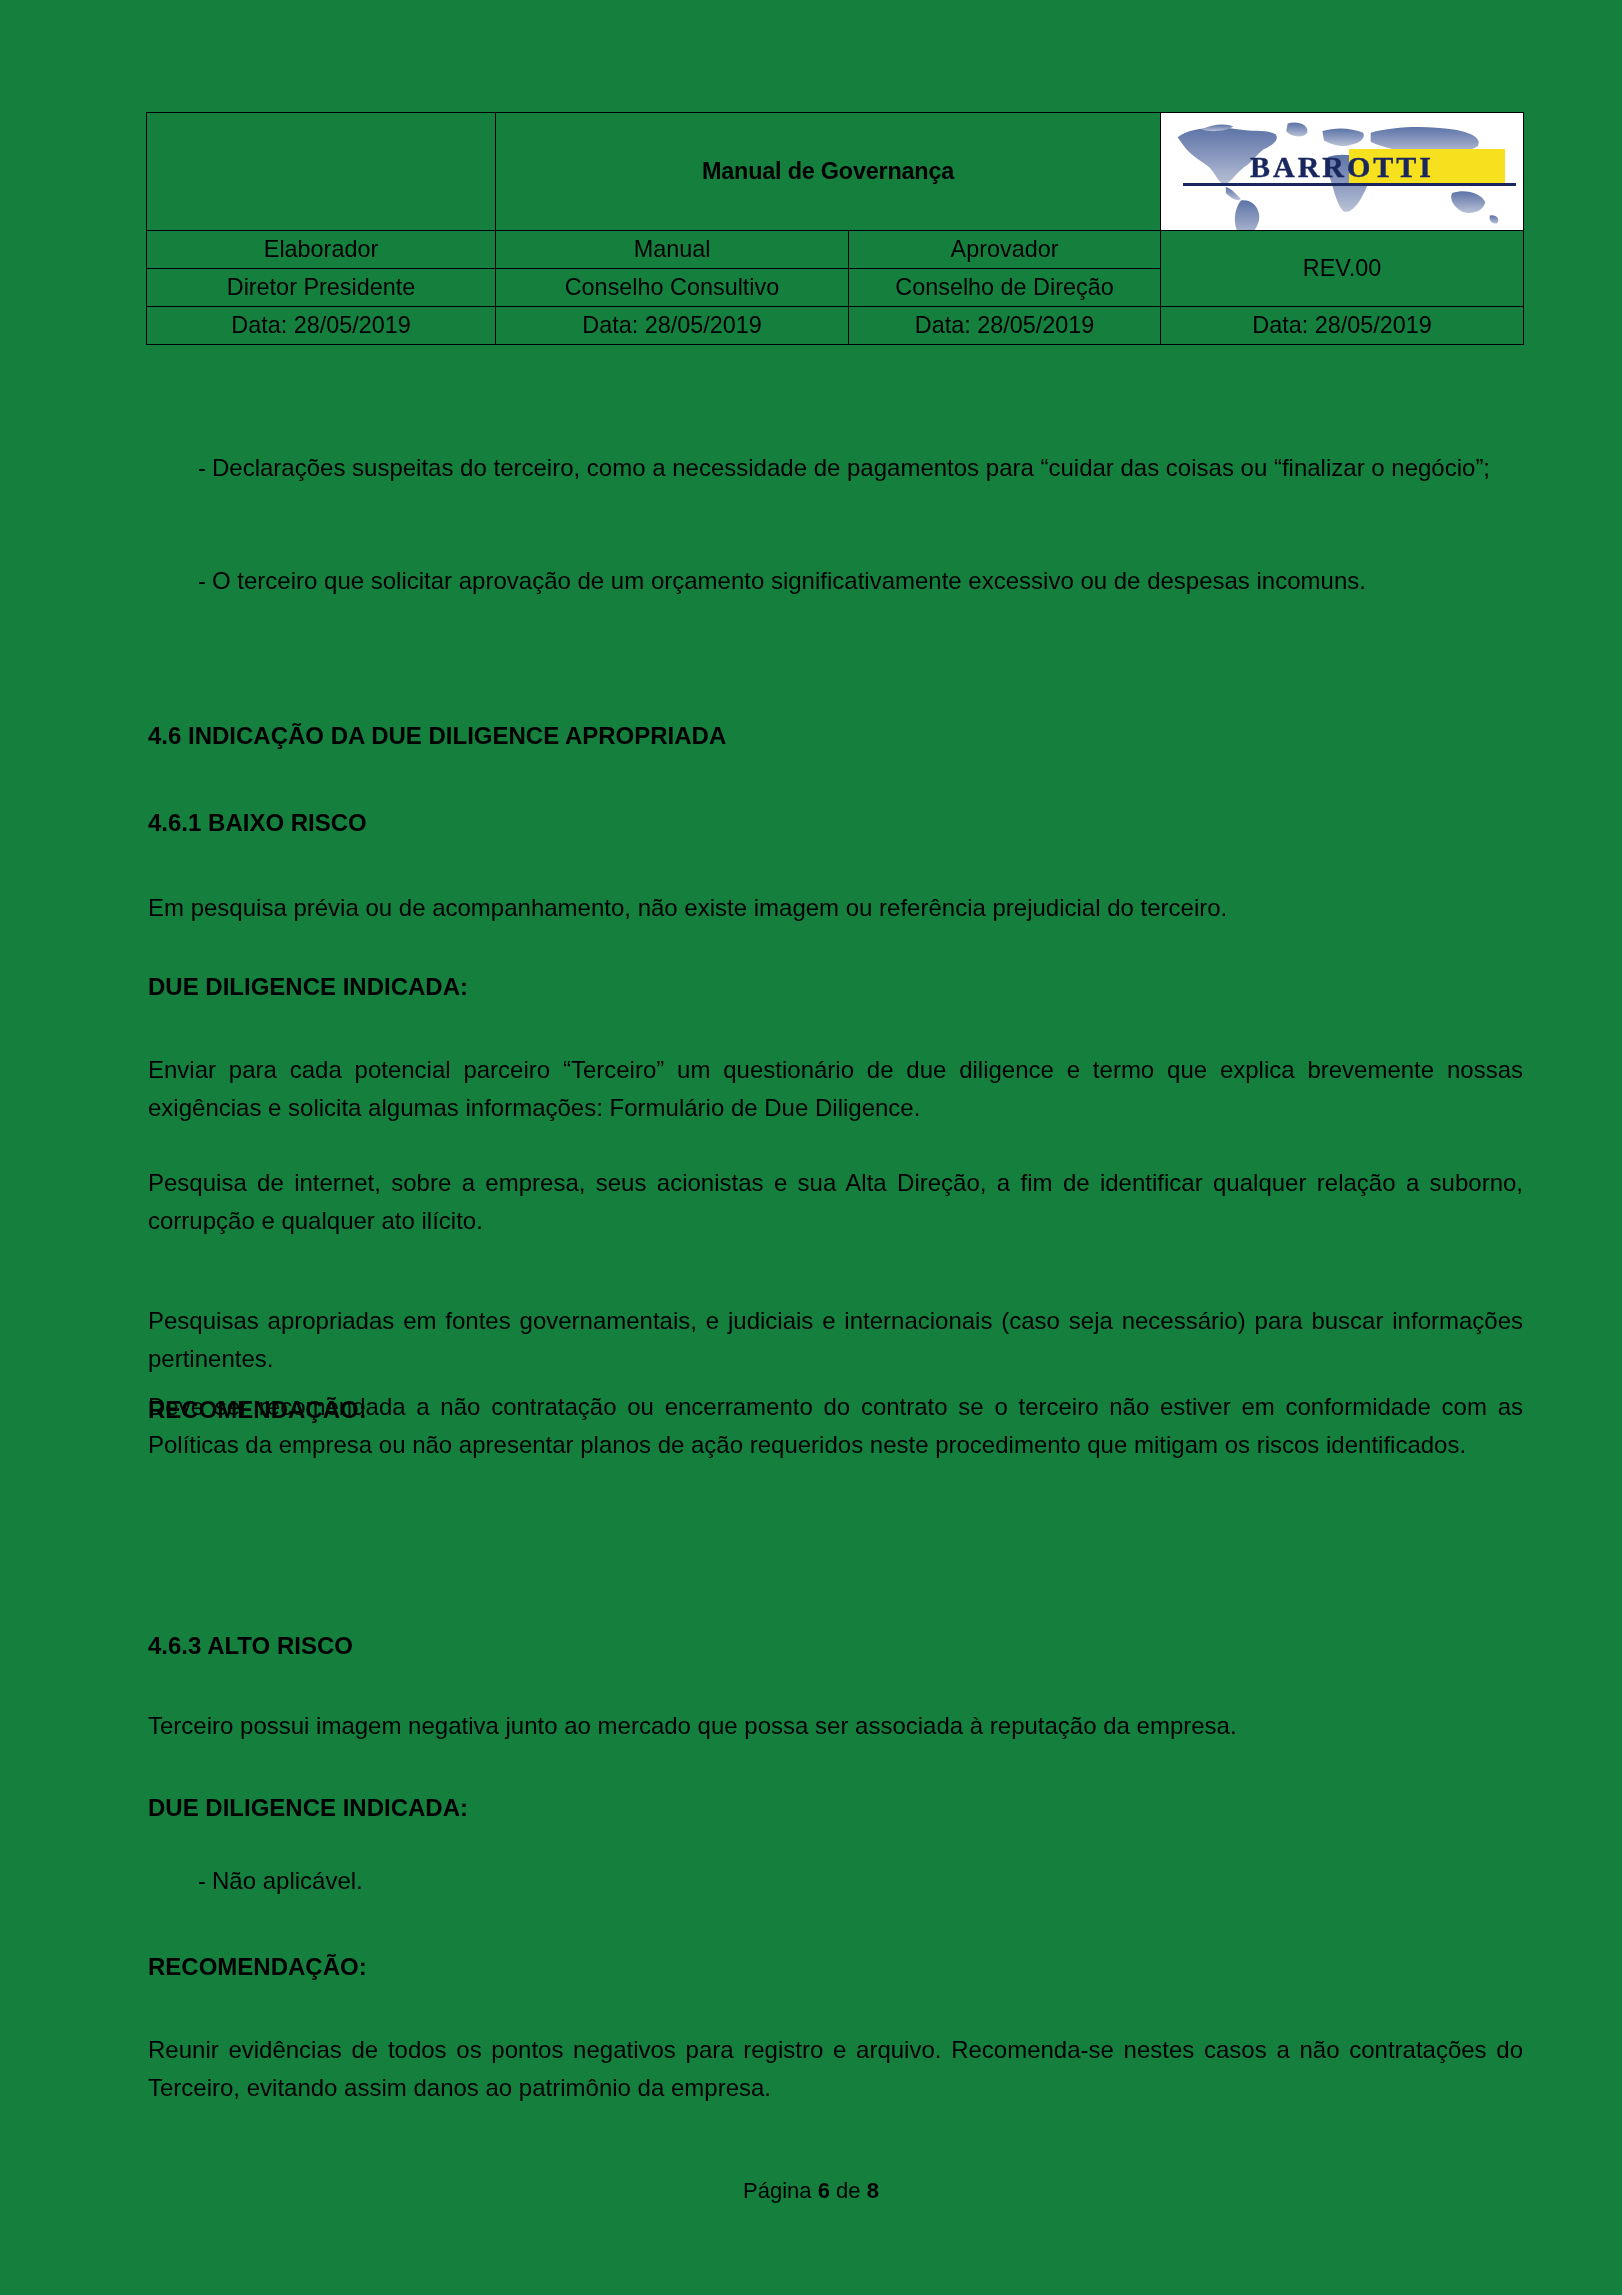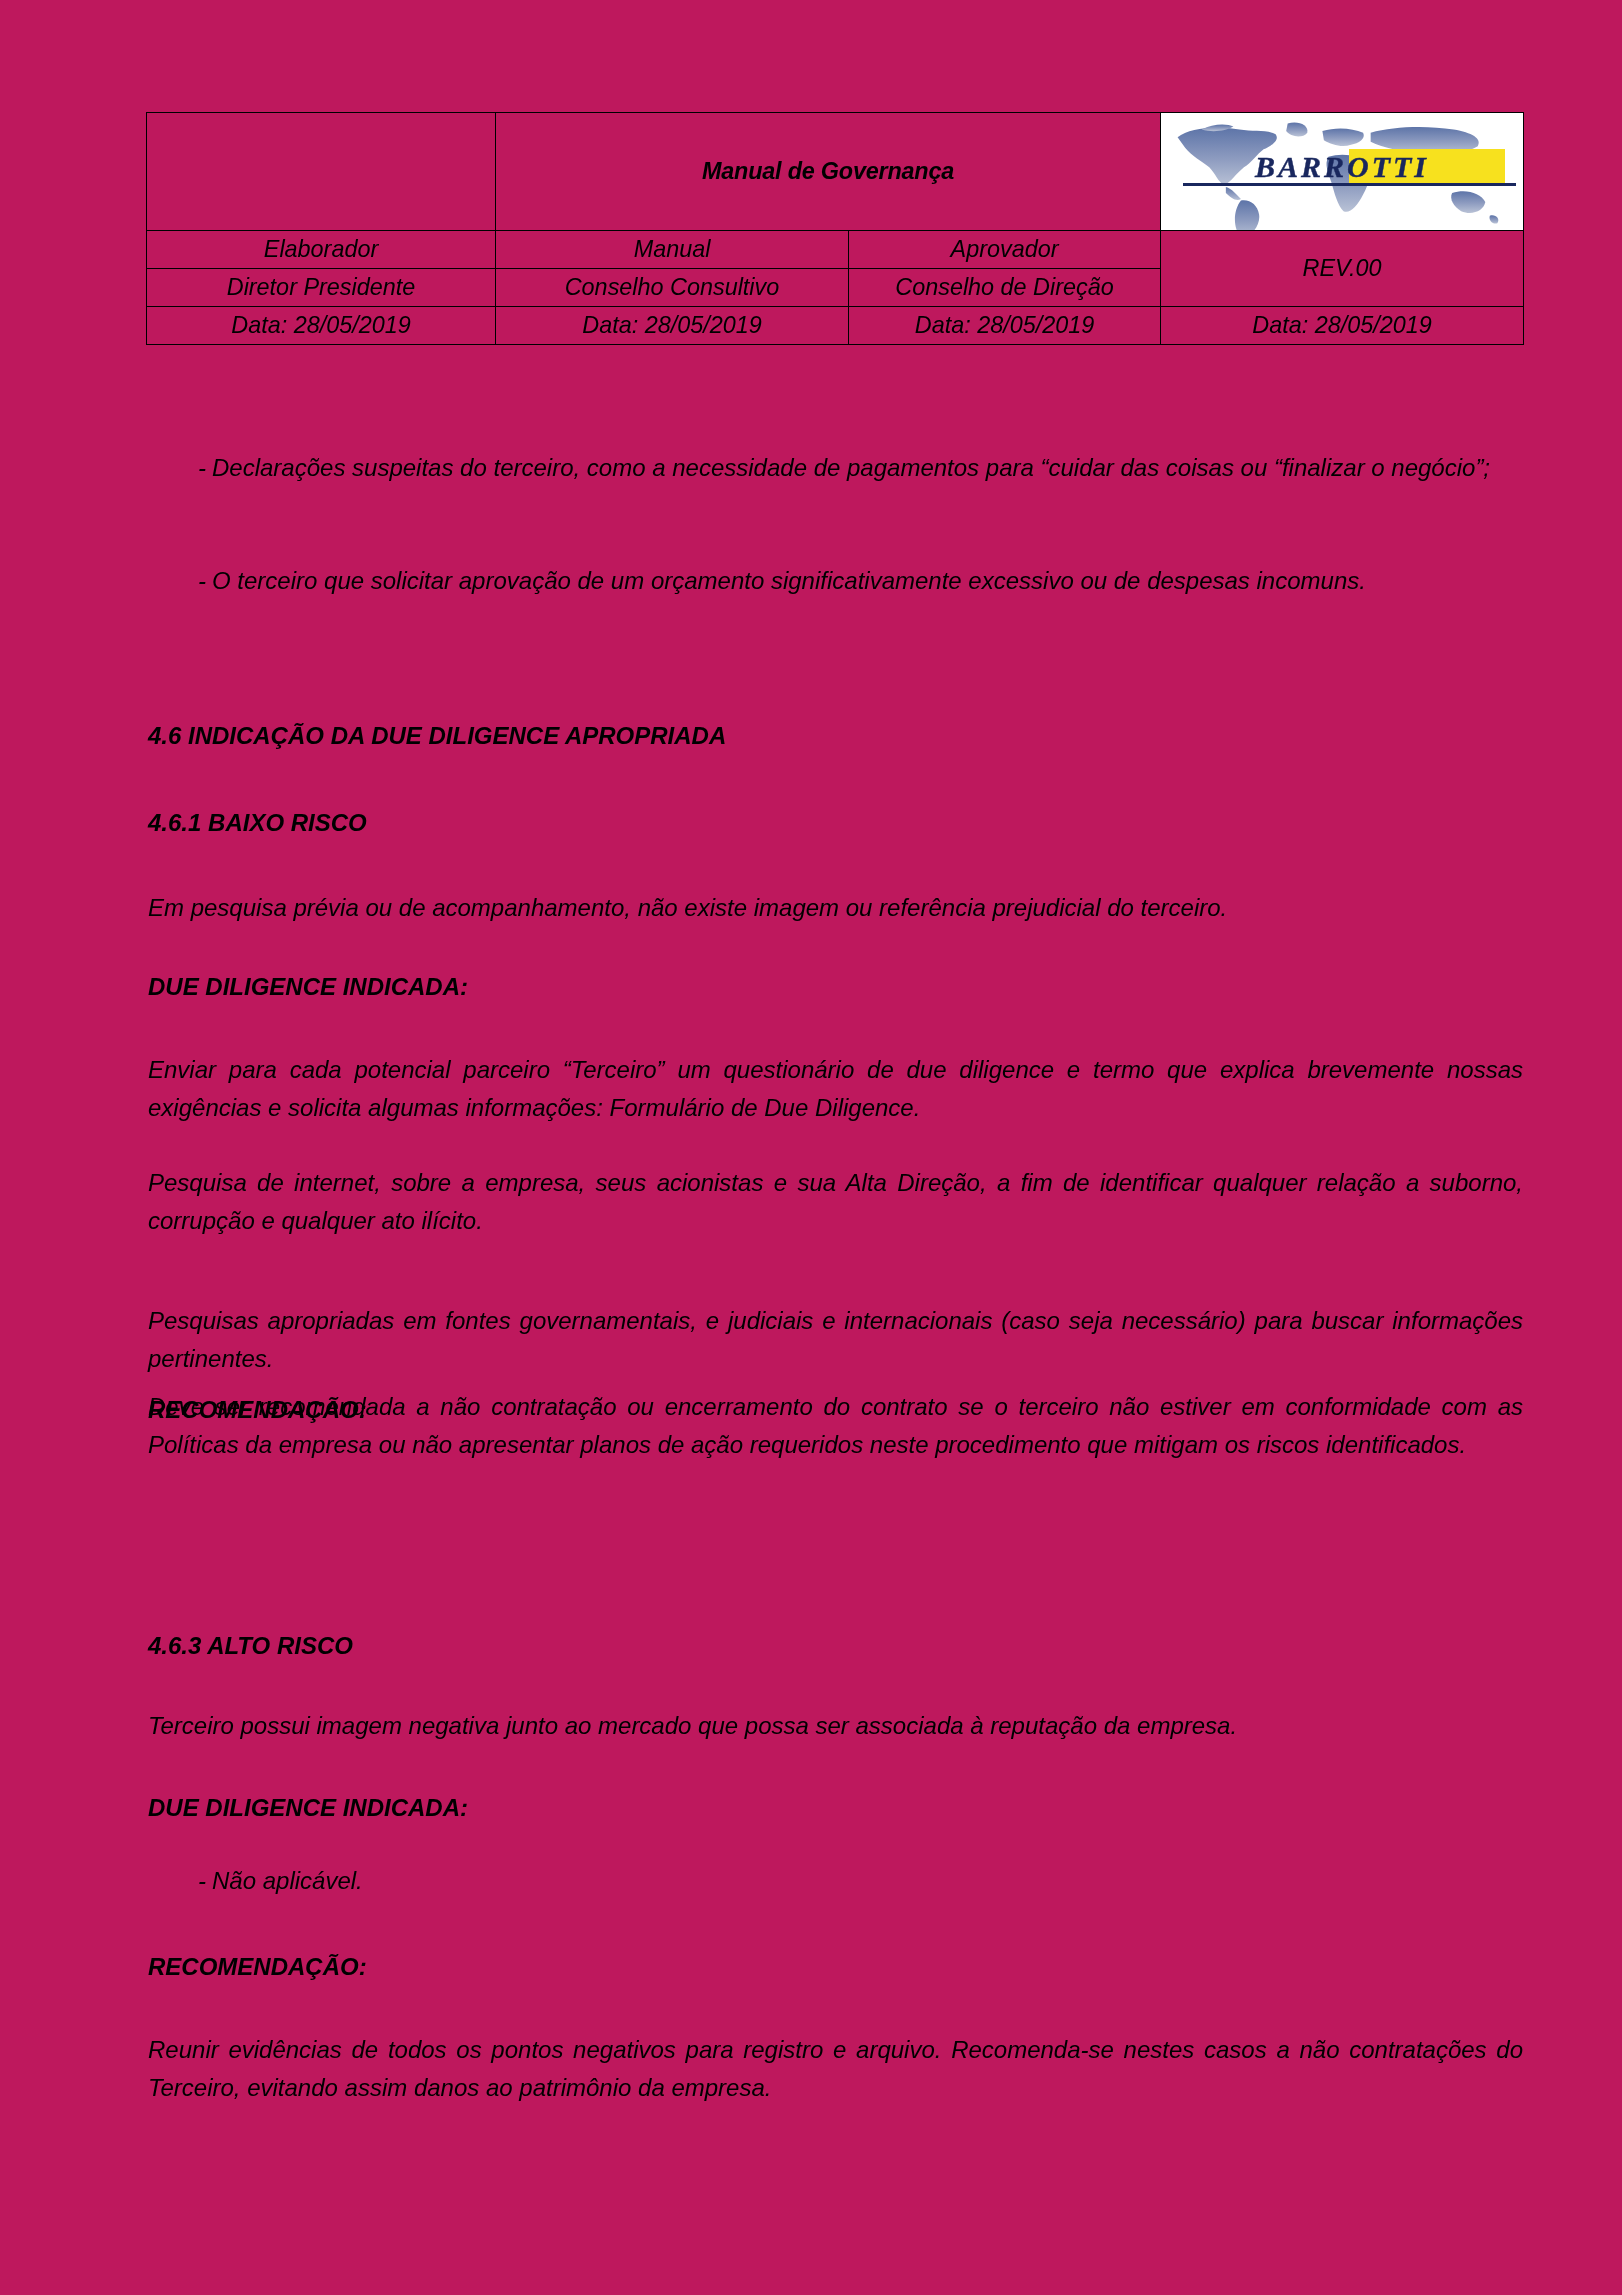--- a/index.html
+++ b/index.html
@@ -16,22 +16,21 @@
     position: relative;
     overflow: hidden;
   }
 
   .page {
     position: absolute;
     left: 0;
     top: 0;
     width: 1622px;
     height: 2295px;
-    background: #be185d;
-    font-style: italic;
+    background: #15803d;
   }
 
   
   .header-table {
     position: absolute;
     left: 146px;
     top: 112px;
     width: 1378px;
     border-collapse: collapse;
     table-layout: fixed;
@@ -299,15 +298,18 @@
       <span class="dash">-</span>
       <span class="btext">Não aplicável.</span>
     </div>
 
     <div class="p bold nj" style="top:1948px;">RECOMENDAÇÃO:</div>
 
     <div class="p" style="top:2031px;">Reunir evidências de todos os pontos negativos para registro e arquivo. Recomenda-se nestes casos a não contratações do Terceiro, evitando assim danos ao patrimônio da empresa.</div>
 
   </div>
 
+  <div class="footer">
+    <span>Página </span><b>6</b><span> de </span><b>8</b>
+  </div>
 
 </div>
 
 
 </body></html>

